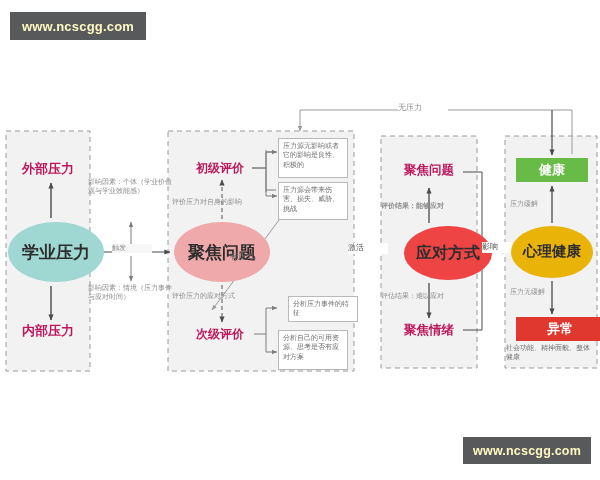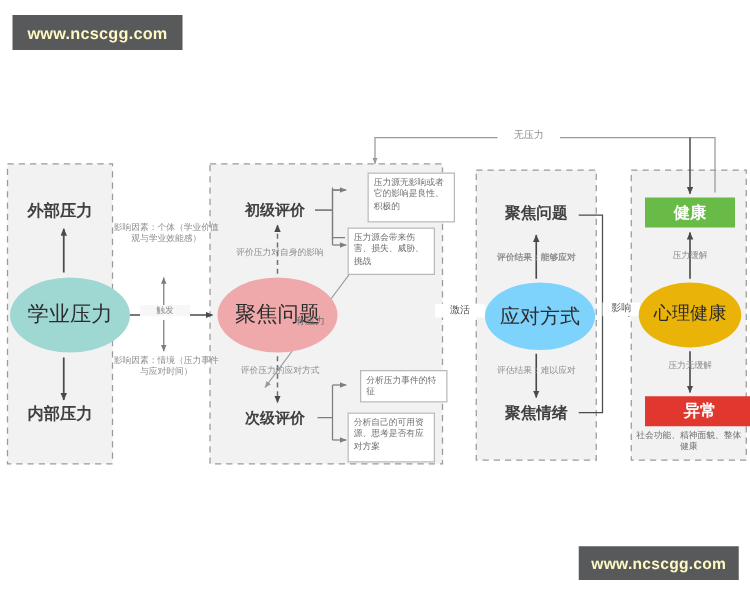--- a/index.html
+++ b/index.html
@@ -44,66 +44,65 @@
     font-size: 12.5px;
   }
 
   
   .ellipse {
     position: absolute;
     border-radius: 50%;
     display: flex;
     align-items: center;
     justify-content: center;
-    font-weight: normal;
+    font-weight: bold;
     color: #2d2d2d;
     box-sizing: border-box;
     text-align: center;
     line-height: 1.1;
   }
   #e-academic {
     left: 8px; top: 222px;
     width: 96px; height: 60px;
     background: #9fd8d2;
     font-size: 17px;
   }
   #e-cognitive {
     left: 174px; top: 222px;
     width: 96px; height: 60px;
     background: #f0a9ab;
     font-size: 17px;
   }
   #e-coping {
-    left: 388px; top: 226px;
+    left: 404px; top: 226px;
     width: 88px; height: 54px;
-    background: #7dd3fc;
+    background: #ef4444;
     font-size: 16px;
   }
   #e-mental {
     left: 511px; top: 226px;
     width: 82px; height: 52px;
     background: #eab308;
     font-size: 14.5px;
   }
 
   
   .plabel {
     position: absolute;
     font-weight: bold;
-    color: #404040;
+    color: #be185d;
     text-align: center;
     white-space: nowrap;
   }
 
   
   .note {
     position: absolute;
     color: #8e8e8e;
     font-size: 7px;
-    text-align: center;
     line-height: 1.35;
     white-space: nowrap;
   }
   .note-wrap {
     white-space: normal;
   }
 
   
   .dbox {
     position: absolute;
@@ -217,21 +216,21 @@
 <div class="note" style="left:172px; top:198px; width:104px;">评价压力对自身的影响</div>
 
 <div class="ellipse" id="e-cognitive">聚焦问题</div>
 
 <div class="note" style="left:172px; top:292px; width:104px;">评价压力的应对方式</div>
 
 <div class="note" style="left:230px; top:252px; width:36px; font-size:8px; color:#6f6f6f;">有压力</div>
 
 <div class="plabel" style="left:182px; top:326px; width:76px; font-size:12px;">次级评价</div>
 
-<div class="dbox" style="left:294px; top:138px; width:70px; height:40px;">压力源无影响或者它的影响是良性、积极的</div>
+<div class="dbox" style="left:278px; top:138px; width:70px; height:40px;">压力源无影响或者它的影响是良性、积极的</div>
 
 <div class="dbox" style="left:278px; top:182px; width:70px; height:38px;">压力源会带来伤害、损失、威胁、挑战</div>
 
 <div class="dbox" style="left:288px; top:296px; width:70px; height:26px;">分析压力事件的特征</div>
 
 <div class="dbox" style="left:278px; top:330px; width:70px; height=40px; height:40px;">分析自己的可用资源、思考是否有应对方案</div>
 
 <div class="note" style="left:348px; top:243px; width:40px; font-size:8px; color:#555; background:#fff;">激活</div>
 
 <div class="plabel" style="left:383px; top:162px; width:92px; font-size:12.5px;">聚焦问题</div>

